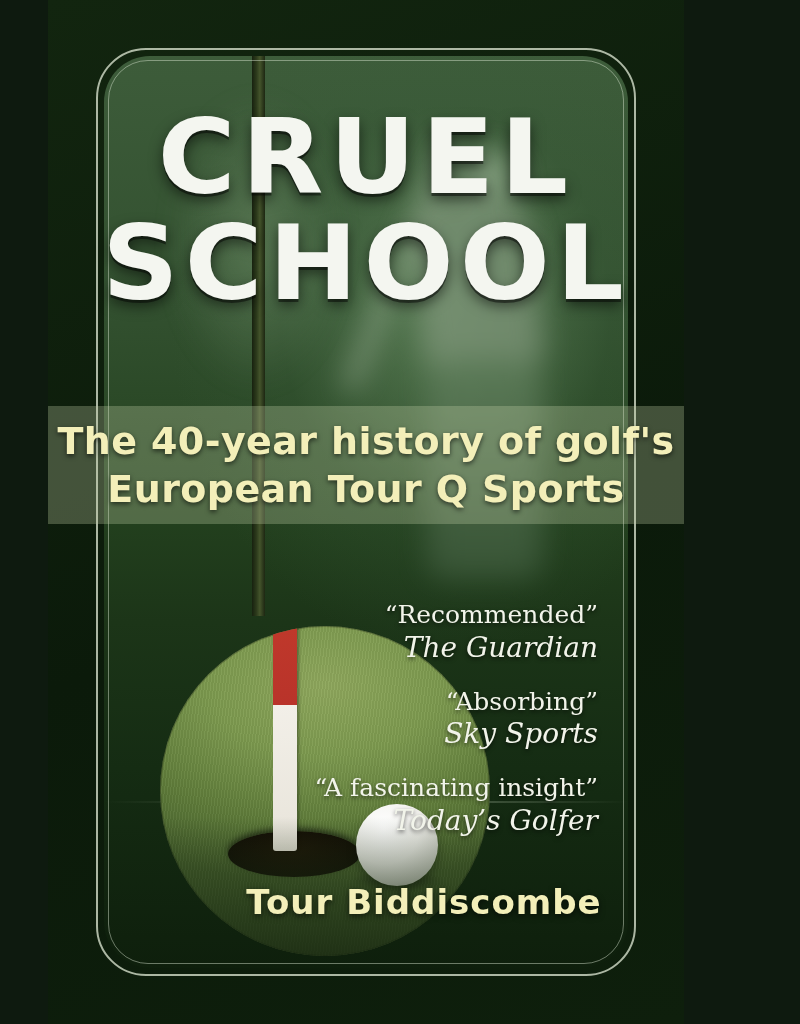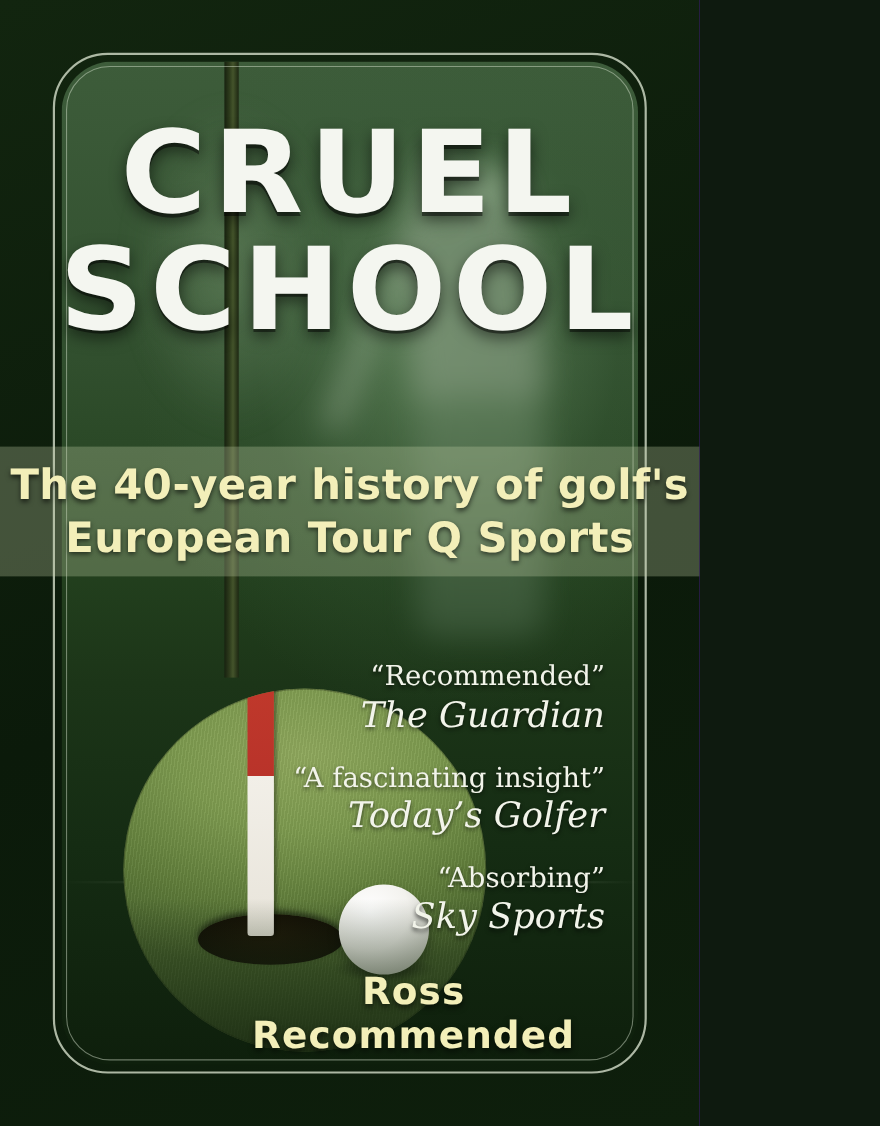--- a/index.html
+++ b/index.html
@@ -5,22 +5,23 @@
   html, body {
     margin: 0;
     padding: 0;
     background: #0e1a0f;
   }
   .page {
     position: relative;
     width: 636px;
     height: 1024px;
     overflow: hidden;
-    background: #4c1d95;
+    background: #8b5cf6;
     font-family: "Liberation Sans", sans-serif;
+    margin-left: 48px;
   }
 
   
   .cover-outer {
     position: absolute;
     inset: 0;
     background: linear-gradient(160deg, #12250f 0%, #0b1a0a 55%, #0e1f0c 100%);
   }
 
   
@@ -255,21 +256,21 @@
   }
   .quote-text {
     font-family: "DejaVu Serif", serif;
     font-size: 25px;
     line-height: 1.18;
     text-shadow: 0 2px 4px rgba(0,0,0,0.6);
   }
   .quote-src {
     font-family: "DejaVu Serif", serif;
     font-style: italic;
-    font-size: 32px;
+    font-size: 28px;
     line-height: 1.25;
     text-shadow: 0 2px 4px rgba(0,0,0,0.6);
   }
 
   
   .author {
     position: absolute;
     right: 80px;
     top: 882px;
     width: 360px;
@@ -322,23 +323,23 @@
     <div>The 40-year history of golf's</div>
     <div>European Tour Q Sports</div>
   </div>
 
   <div class="quotes">
     <div class="quote">
       <div class="quote-text">“Recommended”</div>
       <div class="quote-src">The Guardian</div>
     </div>
     <div class="quote">
+      <div class="quote-text">“Absorbing”</div>
+      <div class="quote-src">Sky Sports</div>
+    </div>
+    <div class="quote">
       <div class="quote-text">“A fascinating insight”</div>
       <div class="quote-src">Today’s Golfer</div>
     </div>
-    <div class="quote">
-      <div class="quote-text">“Absorbing”</div>
-      <div class="quote-src">Sky Sports</div>
-    </div>
   </div>
 
-  <div class="author">Ross Recommended</div>
+  <div class="author">Tour Biddiscombe</div>
 </div>
 
 </body></html>

